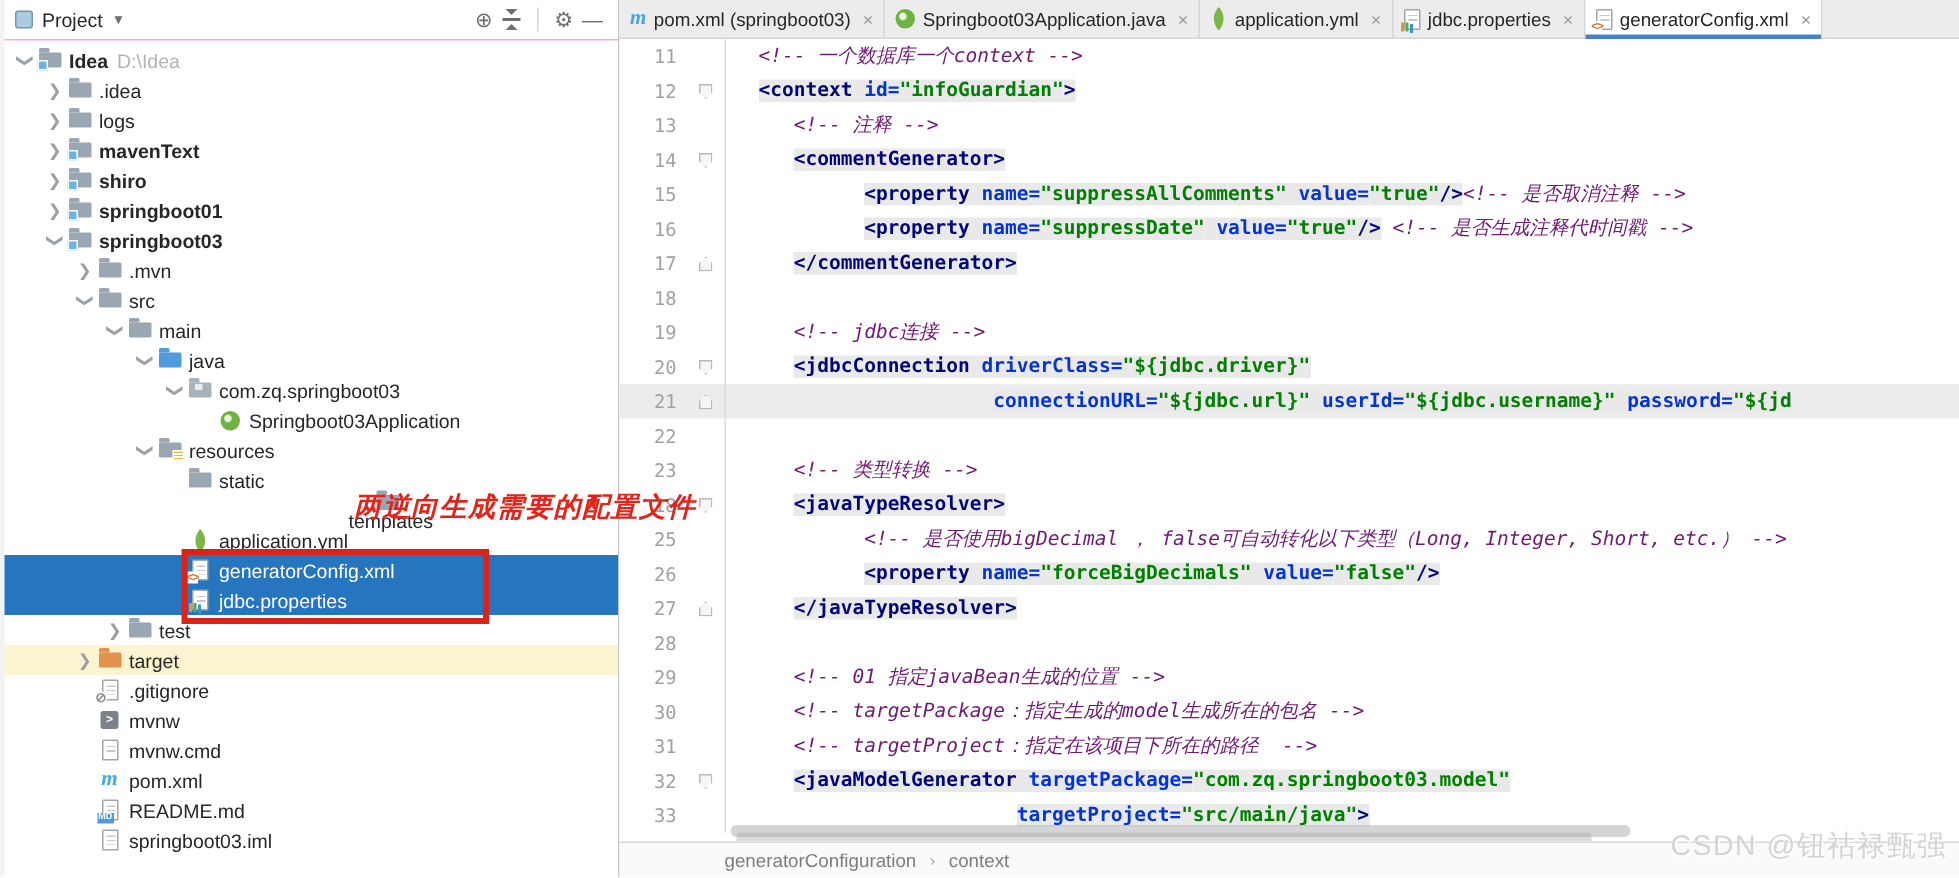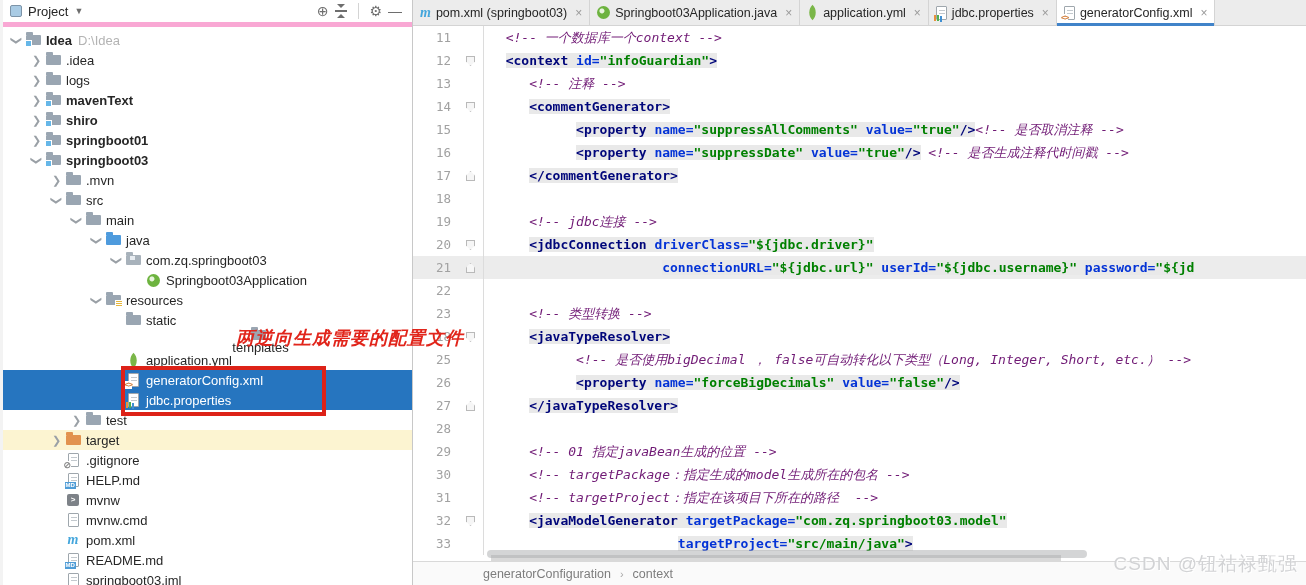--- a/index.html
+++ b/index.html
@@ -3,21 +3,21 @@
 <meta charset="utf-8">
 <style>
   * { margin:0; padding:0; box-sizing:border-box; }
   body { font-family:"Liberation Sans",sans-serif; background:#fff; }
   .app { position:relative; width:1306px; height:585px; background:#fff; overflow:hidden; }
 
   
   .ppanel { position:absolute; left:0; top:0; width:413px; height:585px; background:#fff;
             border-right:1px solid #c8c8c8; border-left:3px solid #f3f3f3; }
   .phead { height:27px; display:flex; align-items:center; padding:0 10px 0 7px; gap:6px;
-           border-bottom:5px solid #f9a8d4; font-size:13px; color:#262626; }
+           border-bottom:1px solid #f9a8d4; font-size:13px; color:#262626; }
   .phead-spacer { flex:1; }
   .win-icon { width:12px; height:12px; border:1px solid #7d94a8; background:#a9cbe4; border-radius:2px; }
   .caret-down { font-size:9px; color:#6e6e6e; }
   .hd-ic { color:#6e6e6e; font-size:14px; line-height:14px; cursor:default; }
   .hd-sep { width:1px; height:16px; background:#d4d4d4; margin:0 4px; }
   .collapse-ic { position:relative; width:14px; height:14px; }
   .collapse-ic::before { content:""; position:absolute; left:1px; right:1px; top:6px; height:2px; background:#6e6e6e; }
   .collapse-ic::after { content:""; position:absolute; left:3px; width:0; height:0; top:0;
       border-left:4px solid transparent; border-right:4px solid transparent; border-top:4px solid #6e6e6e; }
   .collapse-ic span { position:absolute; left:3px; bottom:0; width:0; height:0;
@@ -293,29 +293,20 @@
           <span class="iconbox">
             <span class="i-page">
               <span class="badge b-git">⊘</span>
             </span>
           </span>
           <span class="lbl ">.gitignore</span>
         </div>
         <div class="trow" style="padding-left: 46px;">
           <span class="chev"></span>
           <span class="iconbox">
-            <span class="i-page">
-              <span class="badge b-md">MD</span>
-            </span>
-          </span>
-          <span class="lbl ">HELP.md</span>
-        </div>
-        <div class="trow" style="padding-left: 46px;">
-          <span class="chev"></span>
-          <span class="iconbox">
             <span class="i-term">&gt;</span>
           </span>
           <span class="lbl ">mvnw</span>
         </div>
         <div class="trow" style="padding-left: 46px;">
           <span class="chev"></span>
           <span class="iconbox">
             <span class="i-page"></span>
           </span>
           <span class="lbl ">mvnw.cmd</span>

